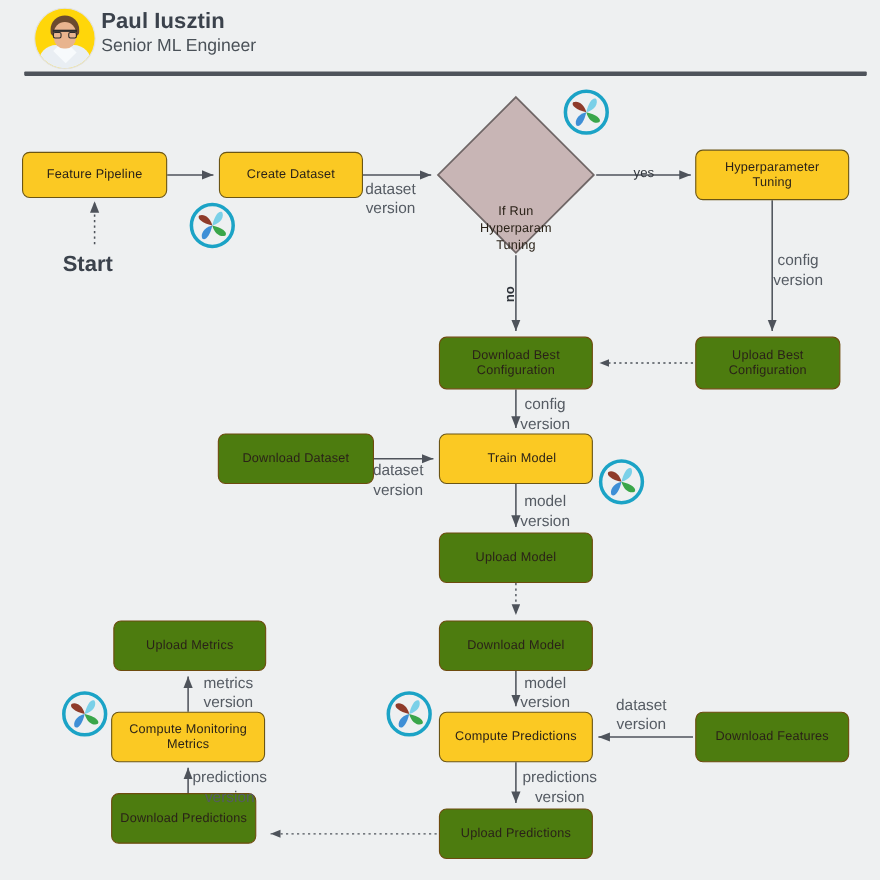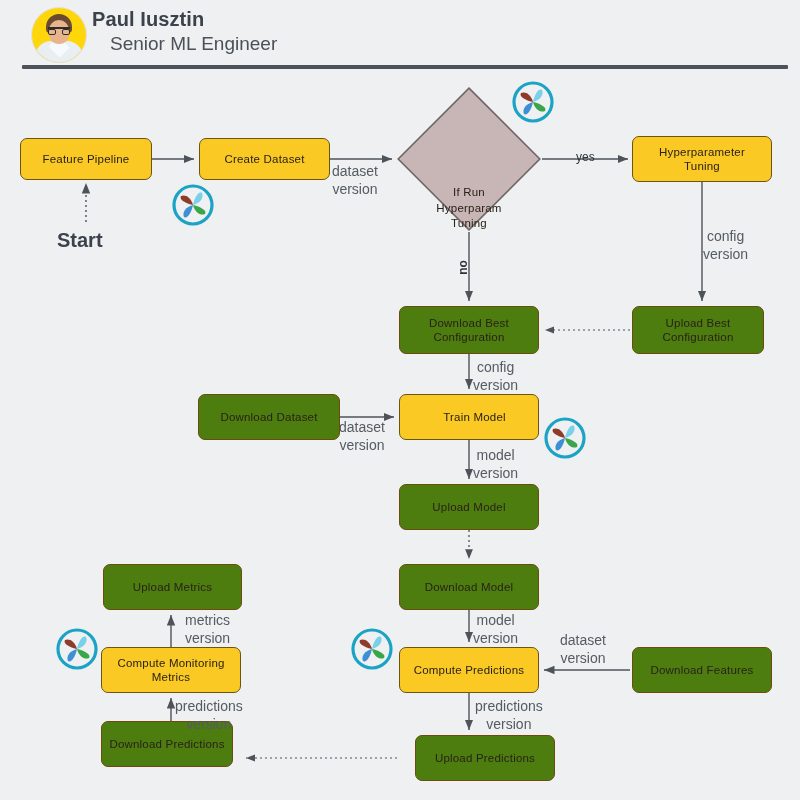--- a/index.html
+++ b/index.html
@@ -80,22 +80,22 @@
   #header-name {
     position: absolute;
     left: 92px; top: 8px;
     font-size: 20px;
     font-weight: bold;
     color: #3b424c;
     letter-spacing: 0.1px;
   }
   #header-role {
     position: absolute;
-    left: 110px; top: 33px;
-    font-size: 19px;
+    left: 92px; top: 33px;
+    font-size: 16px;
     font-weight: normal;
     color: #4a5158;
   }
   #header-rule {
     position: absolute;
     left: 22px; top: 65px;
     width: 766px; height: 4px;
     background: #4e535b;
     border-radius: 1px;
   }
@@ -289,21 +289,21 @@
       </div>
       <div class="node orange" style="left: 399px; top: 564px; width: 140px; height: 46px;">
         <span>Download Model</span>
       </div>
       <div class="node yellow" style="left: 399px; top: 647px; width: 140px; height: 46px;">
         <span>Compute Predictions</span>
       </div>
       <div class="node orange" style="left: 632px; top: 647px; width: 140px; height: 46px;">
         <span>Download Features</span>
       </div>
-      <div class="node orange" style="left: 415px; top: 735px; width: 140px; height: 46px;">
+      <div class="node orange" style="left: 399px; top: 735px; width: 140px; height: 46px;">
         <span>Upload Predictions</span>
       </div>
       <div class="node orange" style="left: 101px; top: 721px; width: 132px; height: 46px;">
         <span>Download Predictions</span>
       </div>
       <div class="node yellow" style="left: 101px; top: 647px; width: 140px; height: 46px;">
         <span>Compute Monitoring<br>Metrics</span>
       </div>
       <div class="node orange" style="left: 103px; top: 564px; width: 139px; height: 46px;">
         <span>Upload Metrics</span>

